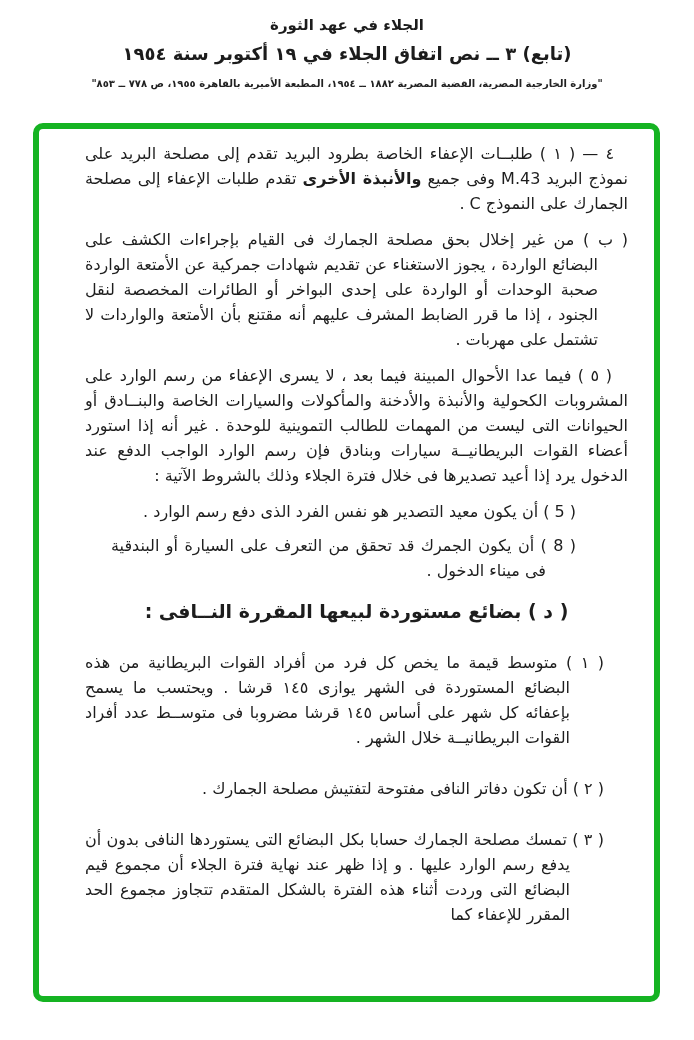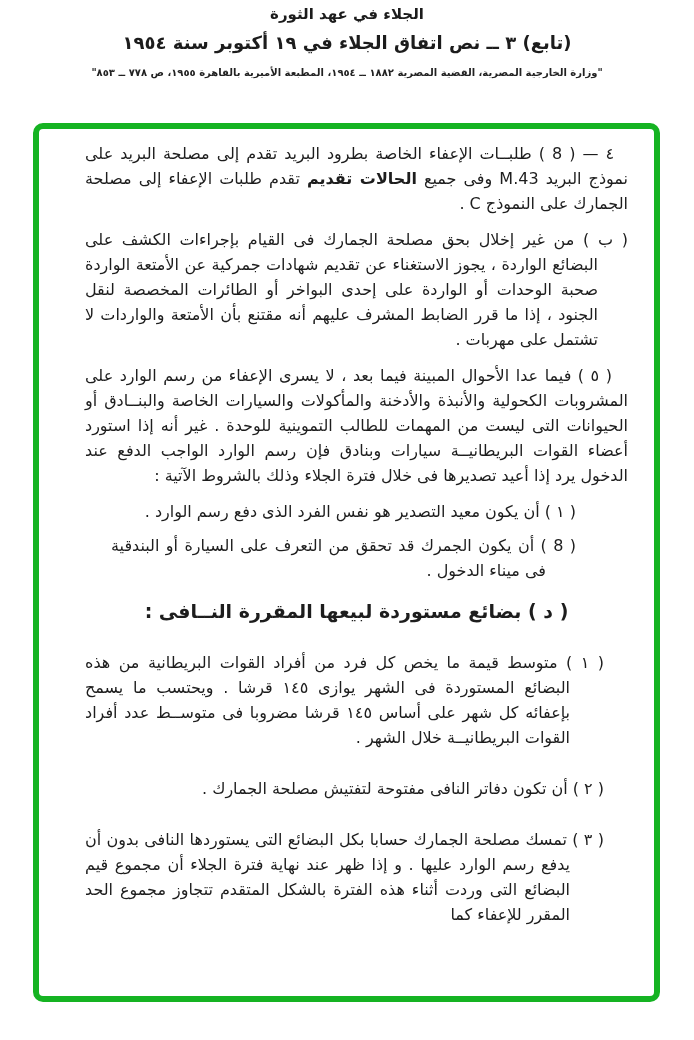--- a/index.html
+++ b/index.html
@@ -13,21 +13,21 @@
     height: 1040px;
     background: #ffffff;
     overflow: hidden;
     font-family: "DejaVu Sans", sans-serif;
     color: #1c1c1c;
   }
   
   .header {
     direction: rtl;
     text-align: center;
-    padding-top: 5px;
+    padding-top: 16px;
   }
   .doc-title {
     font-size: 15px;
     font-weight: 700;
     letter-spacing: 0;
   }
   .doc-subtitle {
     font-size: 18px;
     font-weight: 700;
     margin-top: 9px;
@@ -103,27 +103,27 @@
 
   <div class="header">
     <div class="doc-title">الجلاء في عهد الثورة</div>
     <div class="doc-subtitle">(تابع) ٣ ــ نص اتفاق الجلاء في ١٩ أكتوبر سنة ١٩٥٤</div>
     <div class="doc-source">"وزارة الخارجية المصرية، القضية المصرية ١٨٨٢ ــ ١٩٥٤، المطبعة الأميرية بالقاهرة ١٩٥٥، ص ٧٧٨ ــ ٨٥٣"</div>
   </div>
 
   <div class="frame">
     <div class="content">
 
-      <p class="para p-first"><span>٤ — ( 8 ) طلبــات الإعفاء الخاصة بطرود البريد تقدم إلى مصلحة البريد على نموذج البريد 43.M وفى جميع </span><span class="bold-run">الحالات تقديم</span><span> تقدم طلبات الإعفاء إلى مصلحة الجمارك على النموذج C .</span></p>
+      <p class="para p-first"><span>٤ — ( ١ ) طلبــات الإعفاء الخاصة بطرود البريد تقدم إلى مصلحة البريد على نموذج البريد 43.M وفى جميع </span><span class="bold-run">والأنبذة الأخرى</span><span> تقدم طلبات الإعفاء إلى مصلحة الجمارك على النموذج C .</span></p>
 
       <p class="para hang">( ب ) من غير إخلال بحق مصلحة الجمارك فى القيام بإجراءات الكشف على البضائع الواردة ، يجوز الاستغناء عن تقديم شهادات جمركية عن الأمتعة الواردة صحبة الوحدات أو الواردة على إحدى البواخر أو الطائرات المخصصة لنقل الجنود ، إذا ما قرر الضابط المشرف عليهم أنه مقتنع بأن الأمتعة والواردات لا تشتمل على مهربات .</p>
 
       <p class="para ind">( ٥ ) فيما عدا الأحوال المبينة فيما بعد ، لا يسرى الإعفاء من رسم الوارد على المشروبات الكحولية والأنبذة والأدخنة والمأكولات والسيارات الخاصة والبنــادق أو الحيوانات التى ليست من المهمات للطالب التموينية للوحدة . غير أنه إذا استورد أعضاء القوات البريطانيــة سيارات وبنادق فإن رسم الوارد الواجب الدفع عند الدخول يرد إذا أعيد تصديرها فى خلال فترة الجلاء وذلك بالشروط الآتية :</p>
 
-      <p class="para cond hang">( ١ ) أن يكون معيد التصدير هو نفس الفرد الذى دفع رسم الوارد .</p>
+      <p class="para cond hang">( 5 ) أن يكون معيد التصدير هو نفس الفرد الذى دفع رسم الوارد .</p>
 
       <p class="para cond hang">( 8 ) أن يكون الجمرك قد تحقق من التعرف على السيارة أو البندقية فى ميناء الدخول .</p>
 
       <p class="para heading-d">( د ) بضائع مستوردة لبيعها المقررة النــافى :</p>
 
 
       <p class="para sub">( ١ ) متوسط قيمة ما يخص كل فرد من أفراد القوات البريطانية من هذه البضائع المستوردة فى الشهر يوازى ١٤٥ قرشا . ويحتسب ما يسمح بإعفائه كل شهر على أساس ١٤٥ قرشا مضروبا فى متوســط عدد أفراد القوات البريطانيــة خلال الشهر .</p>
 
       <p class="para sub">( ٢ ) أن تكون دفاتر النافى مفتوحة لتفتيش مصلحة الجمارك .</p>
 

